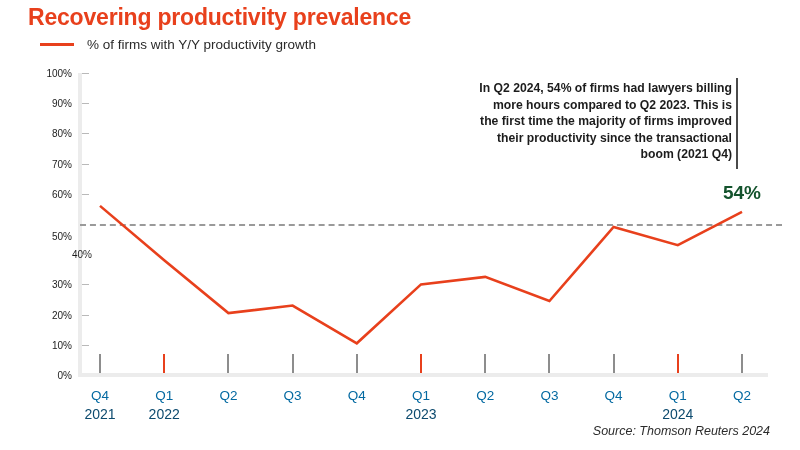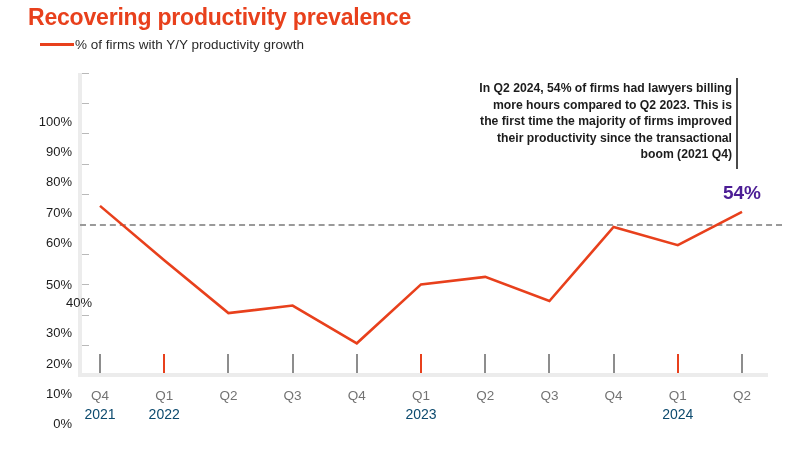--- a/index.html
+++ b/index.html
@@ -34,21 +34,21 @@
     white-space: nowrap;
   }
 
   
   .legend {
     position: absolute;
     left: 40px;
     top: 37px;
     display: flex;
     align-items: center;
-    gap: 1px;
+    gap: 13px;
   }
   .legend-swatch {
     width: 34px;
     height: 3px;
     background: #E8401C;
     display: block;
   }
   .legend-label {
     font-size: 13.5px;
     color: #2b2b2b;
@@ -73,25 +73,24 @@
     height: 4px;
     background: #ececec;
   }
 
   
   .y-tick {
     position: absolute;
     right: 806px;
     width: 60px;
     text-align: right;
-    font-size: 13px;
+    font-size: 10px;
     color: #1c1c1c;
     transform: translateY(-50%);
     white-space: nowrap;
-    margin-top: 48px;
   }
   .y-tick-mark {
     position: absolute;
     left: 82px;
     width: 7px;
     height: 1px;
     background: #b9b9b9;
   }
 
   
@@ -111,21 +110,21 @@
     background: #8d8d8d;
     bottom: 450px;
   }
   .x-tick-mark.accent { background: #E8401C; }
 
   
   .x-tick-label {
     position: absolute;
     top: 388px;
     font-size: 13.5px;
-    color: #737373;
+    color: #0369a1;
     transform: translateX(-50%);
     white-space: nowrap;
     text-align: right;
   }
   .x-year-label {
     position: absolute;
     top: 406px;
     font-size: 14px;
     color: #0c4a6e;
     transform: translateX(-50%);
@@ -140,21 +139,21 @@
     width: 690px;
     height: 302px;
     overflow: visible;
   }
 
   
   .end-value-label {
     position: absolute;
     font-size: 19px;
     font-weight: bold;
-    color: #4c1d95;
+    color: #14532d;
     transform: translateX(-50%);
     white-space: nowrap;
   }
 
   
   .annotation {
     position: absolute;
     right: 68px;
     top: 80px;
     width: 258px;
@@ -260,13 +259,14 @@
       <polyline points="22,132.88 86.19999999999999,187.24 150.4,240.09000000000003 214.60000000000002,232.53999999999996 278.8,270.29 343,211.39999999999998 407.2,203.85000000000002 471.4,228.01 535.6,154.02 599.8000000000001,172.14 664,138.92000000000002" fill="none" stroke="#E8401C" stroke-width="2.6" stroke-linejoin="miter" stroke-linecap="butt"></polyline>
     </svg>
 
   <div id="value-labels-layer">
       <div class="end-value-label" style="left: 742px; top: 181.92px;">54%</div>
     </div>
 
   <div class="annotation-rule"></div>
   <div class="annotation">In Q2 2024, 54% of firms had lawyers billing more hours compared to Q2 2023. This is the first time the majority of firms improved their productivity since the transactional boom (2021 Q4)</div>
 
+  <div class="source-note">Source: Thomson Reuters 2024</div>
 </div>
 
 </body></html>

